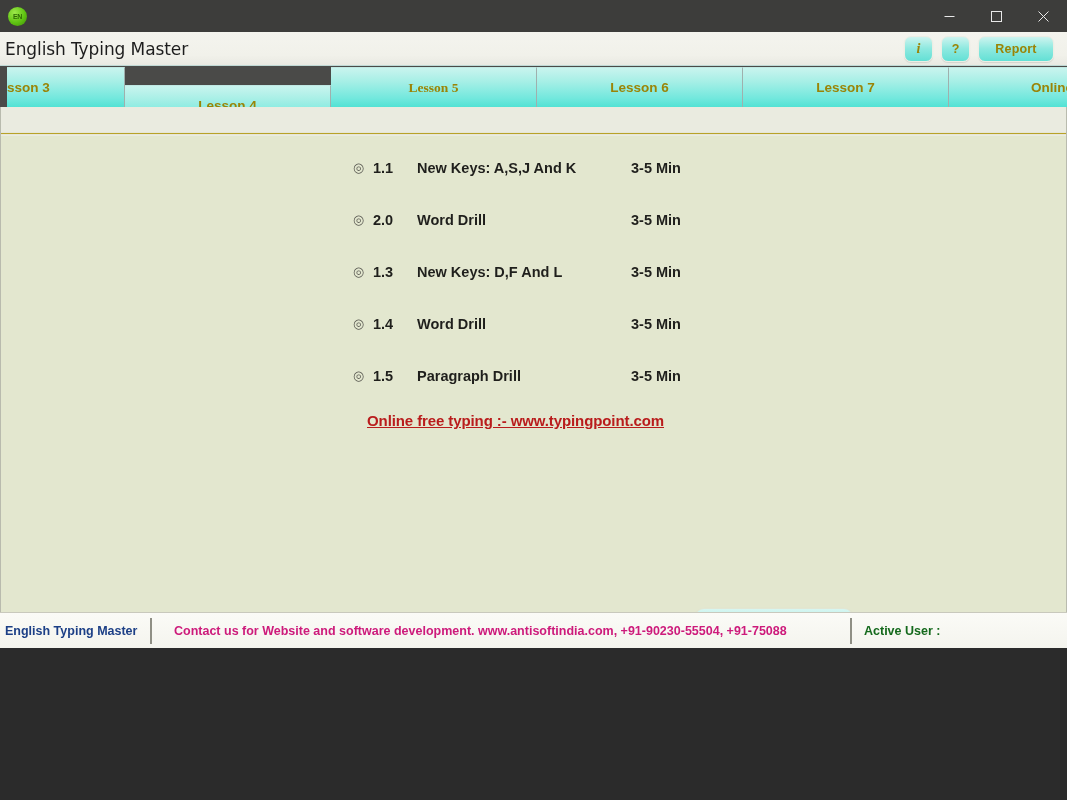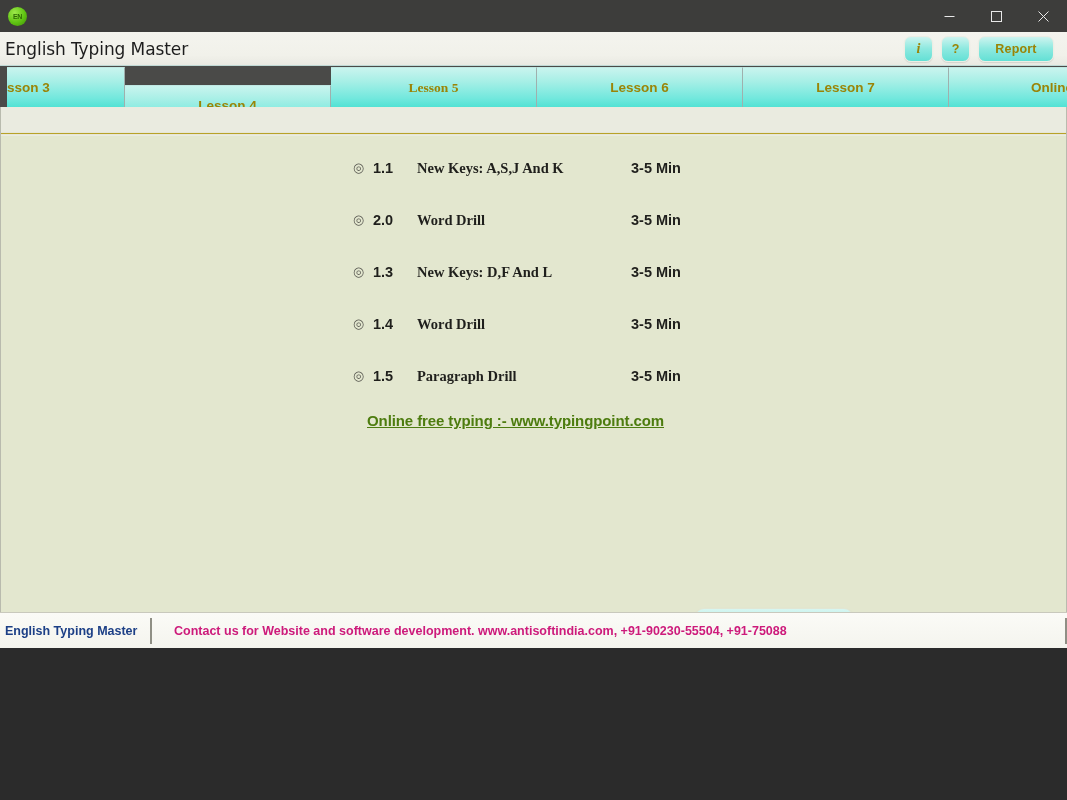--- a/index.html
+++ b/index.html
@@ -180,36 +180,35 @@
     font-weight: bold;
     color: #1f1f1c;
     line-height: 20px;
   }
   .lesson-name {
     width: 214px;
     font-size: 14.5px;
     font-weight: bold;
     color: #1f1f1c;
     line-height: 20px;
-    font-family: Liberation Serif, serif;
   }
   .lesson-time {
     font-size: 14.5px;
     font-weight: bold;
     color: #1f1f1c;
     line-height: 20px;
   }
 
   #promo-link {
     position: absolute;
     top: 276px;
     left: 366px;
     font-size: 15px;
     font-weight: bold;
-    color: #4d7c0f;
+    color: #b91c1c;
     text-decoration: underline;
     cursor: pointer;
     letter-spacing: -0.1px;
     text-align: right;
   }
 
   
   #next-btn {
     position: absolute;
     top: 472px;
@@ -369,15 +368,16 @@
 
       <div id="next-btn">Next</div>
     </div>
   </div>
 
   <div id="statusbar">
     <div class="sb-cell" id="sb-app">English Typing Master</div>
     <div class="sb-sep"></div>
     <div class="sb-cell" id="sb-contact">Contact us for Website and software development. www.antisoftindia.com, +91-90230-55504, +91-75088</div>
     <div class="sb-sep"></div>
+    <div class="sb-cell" id="sb-user">Active User :</div>
   </div>
 
 </div>
 
 </body></html>

